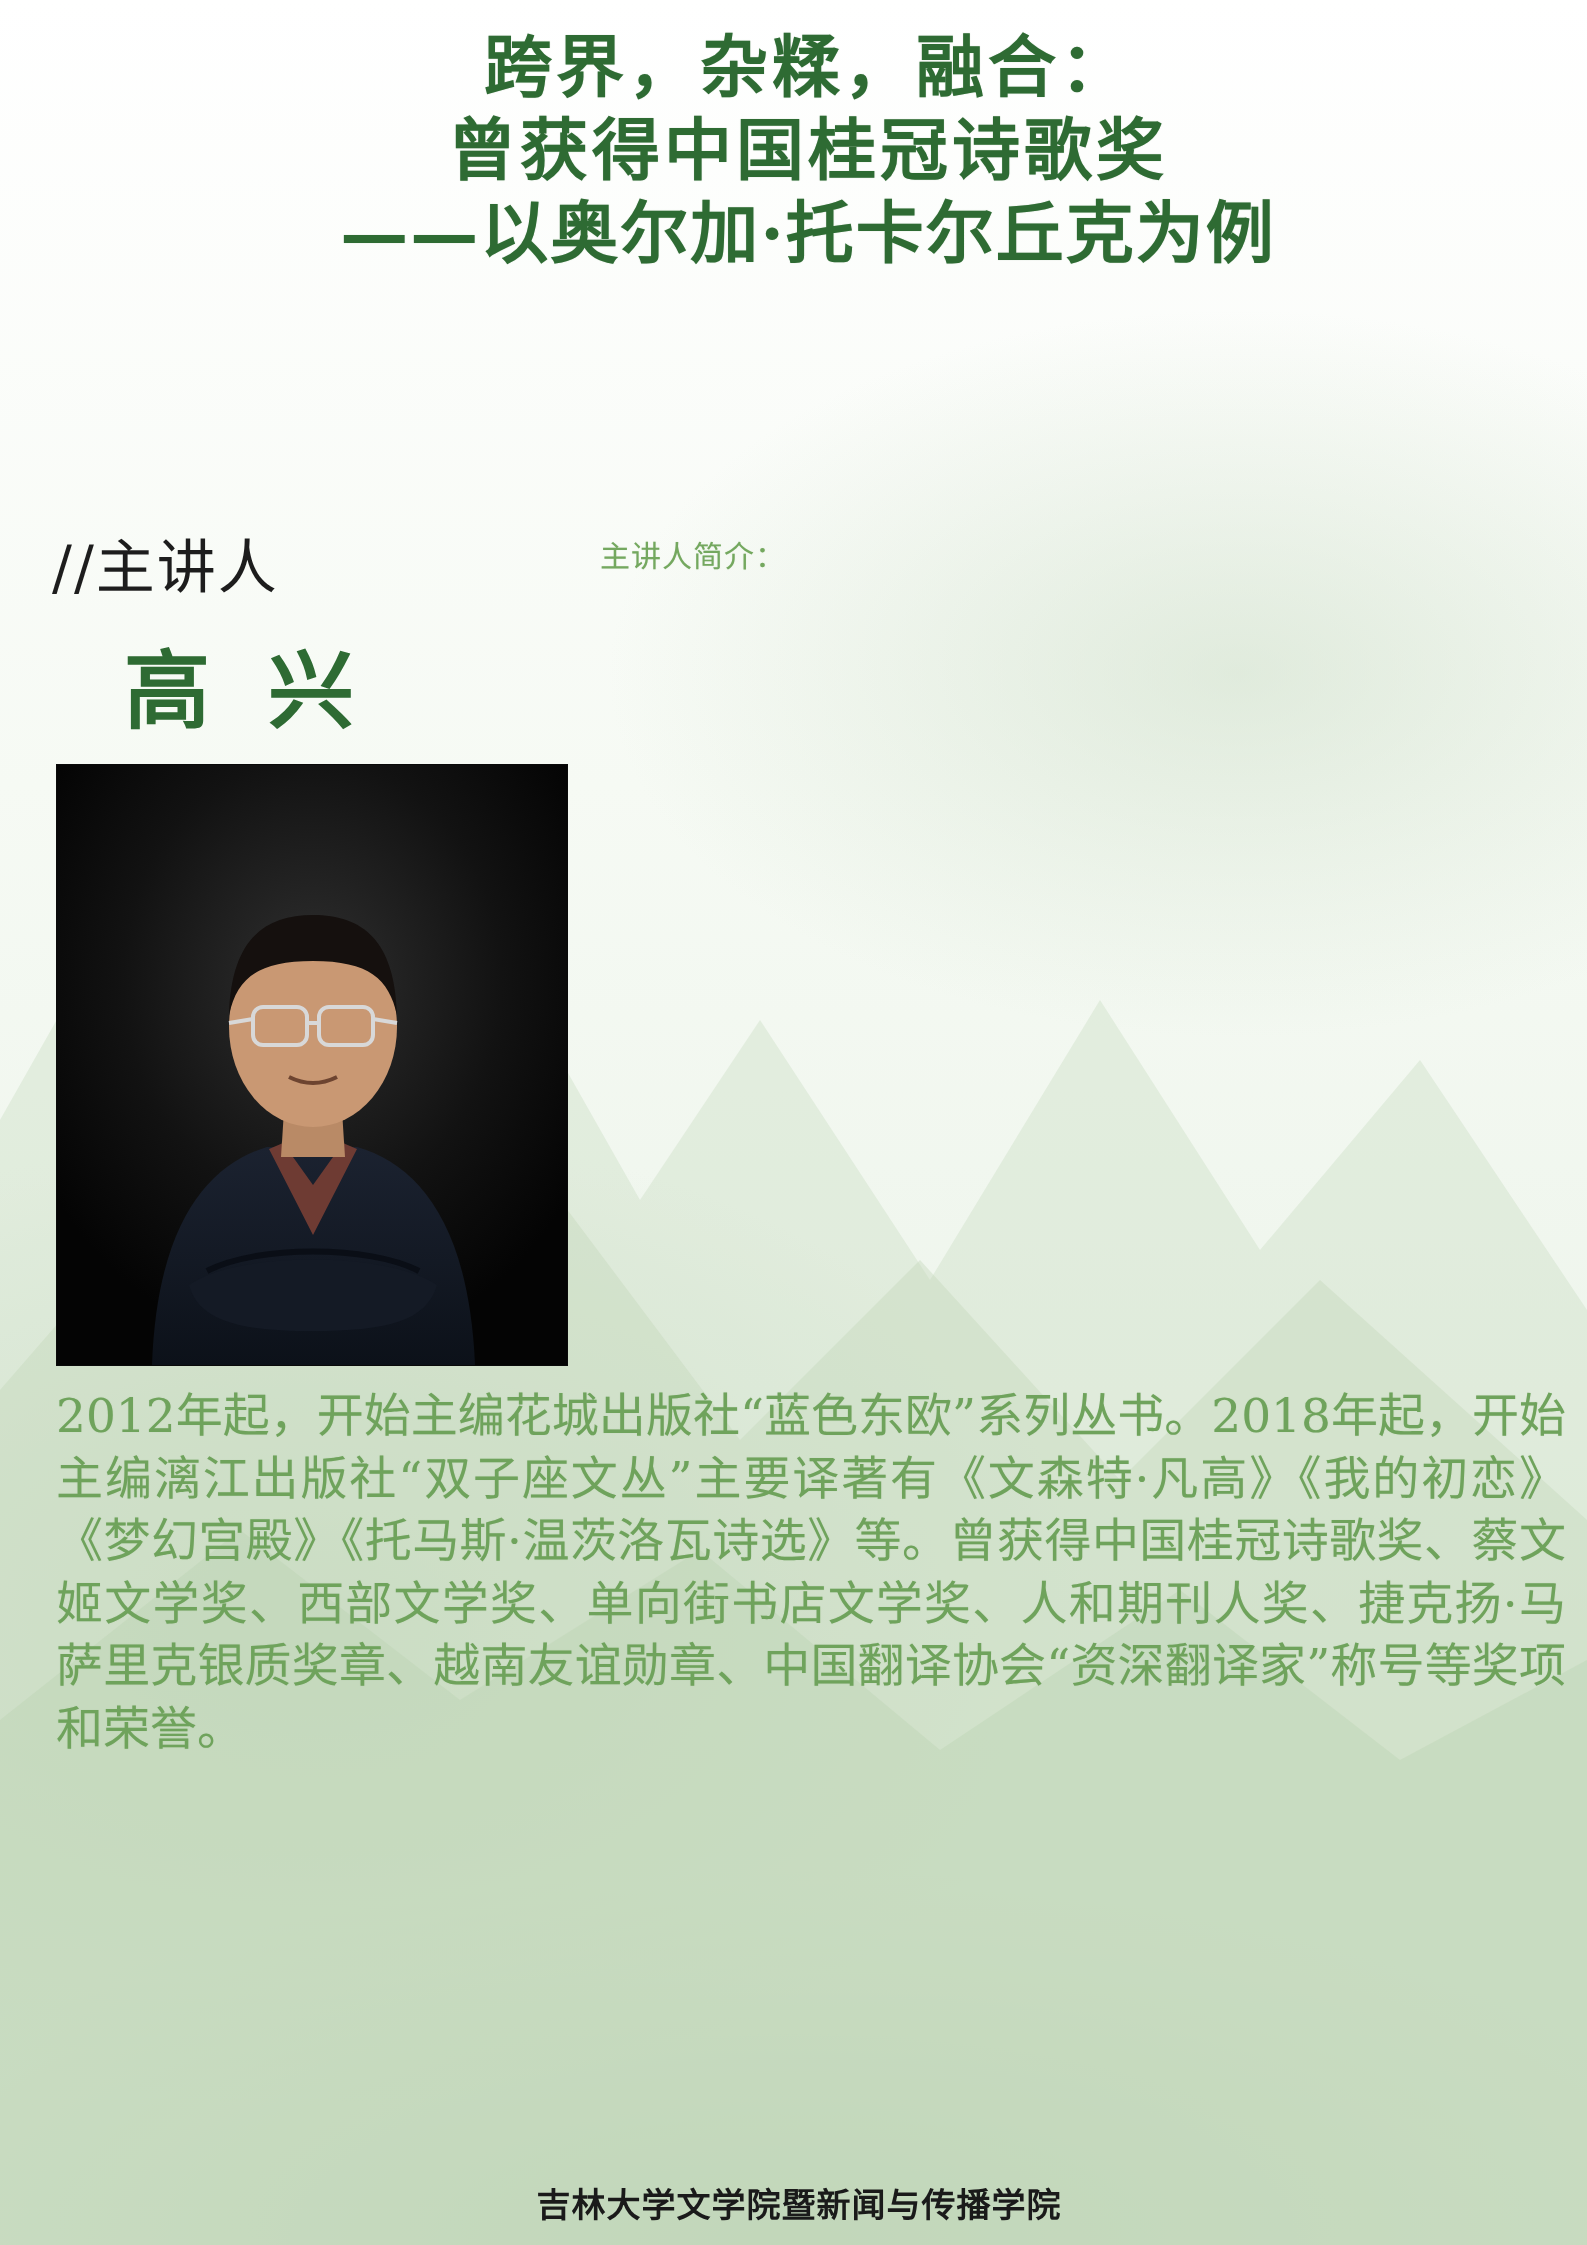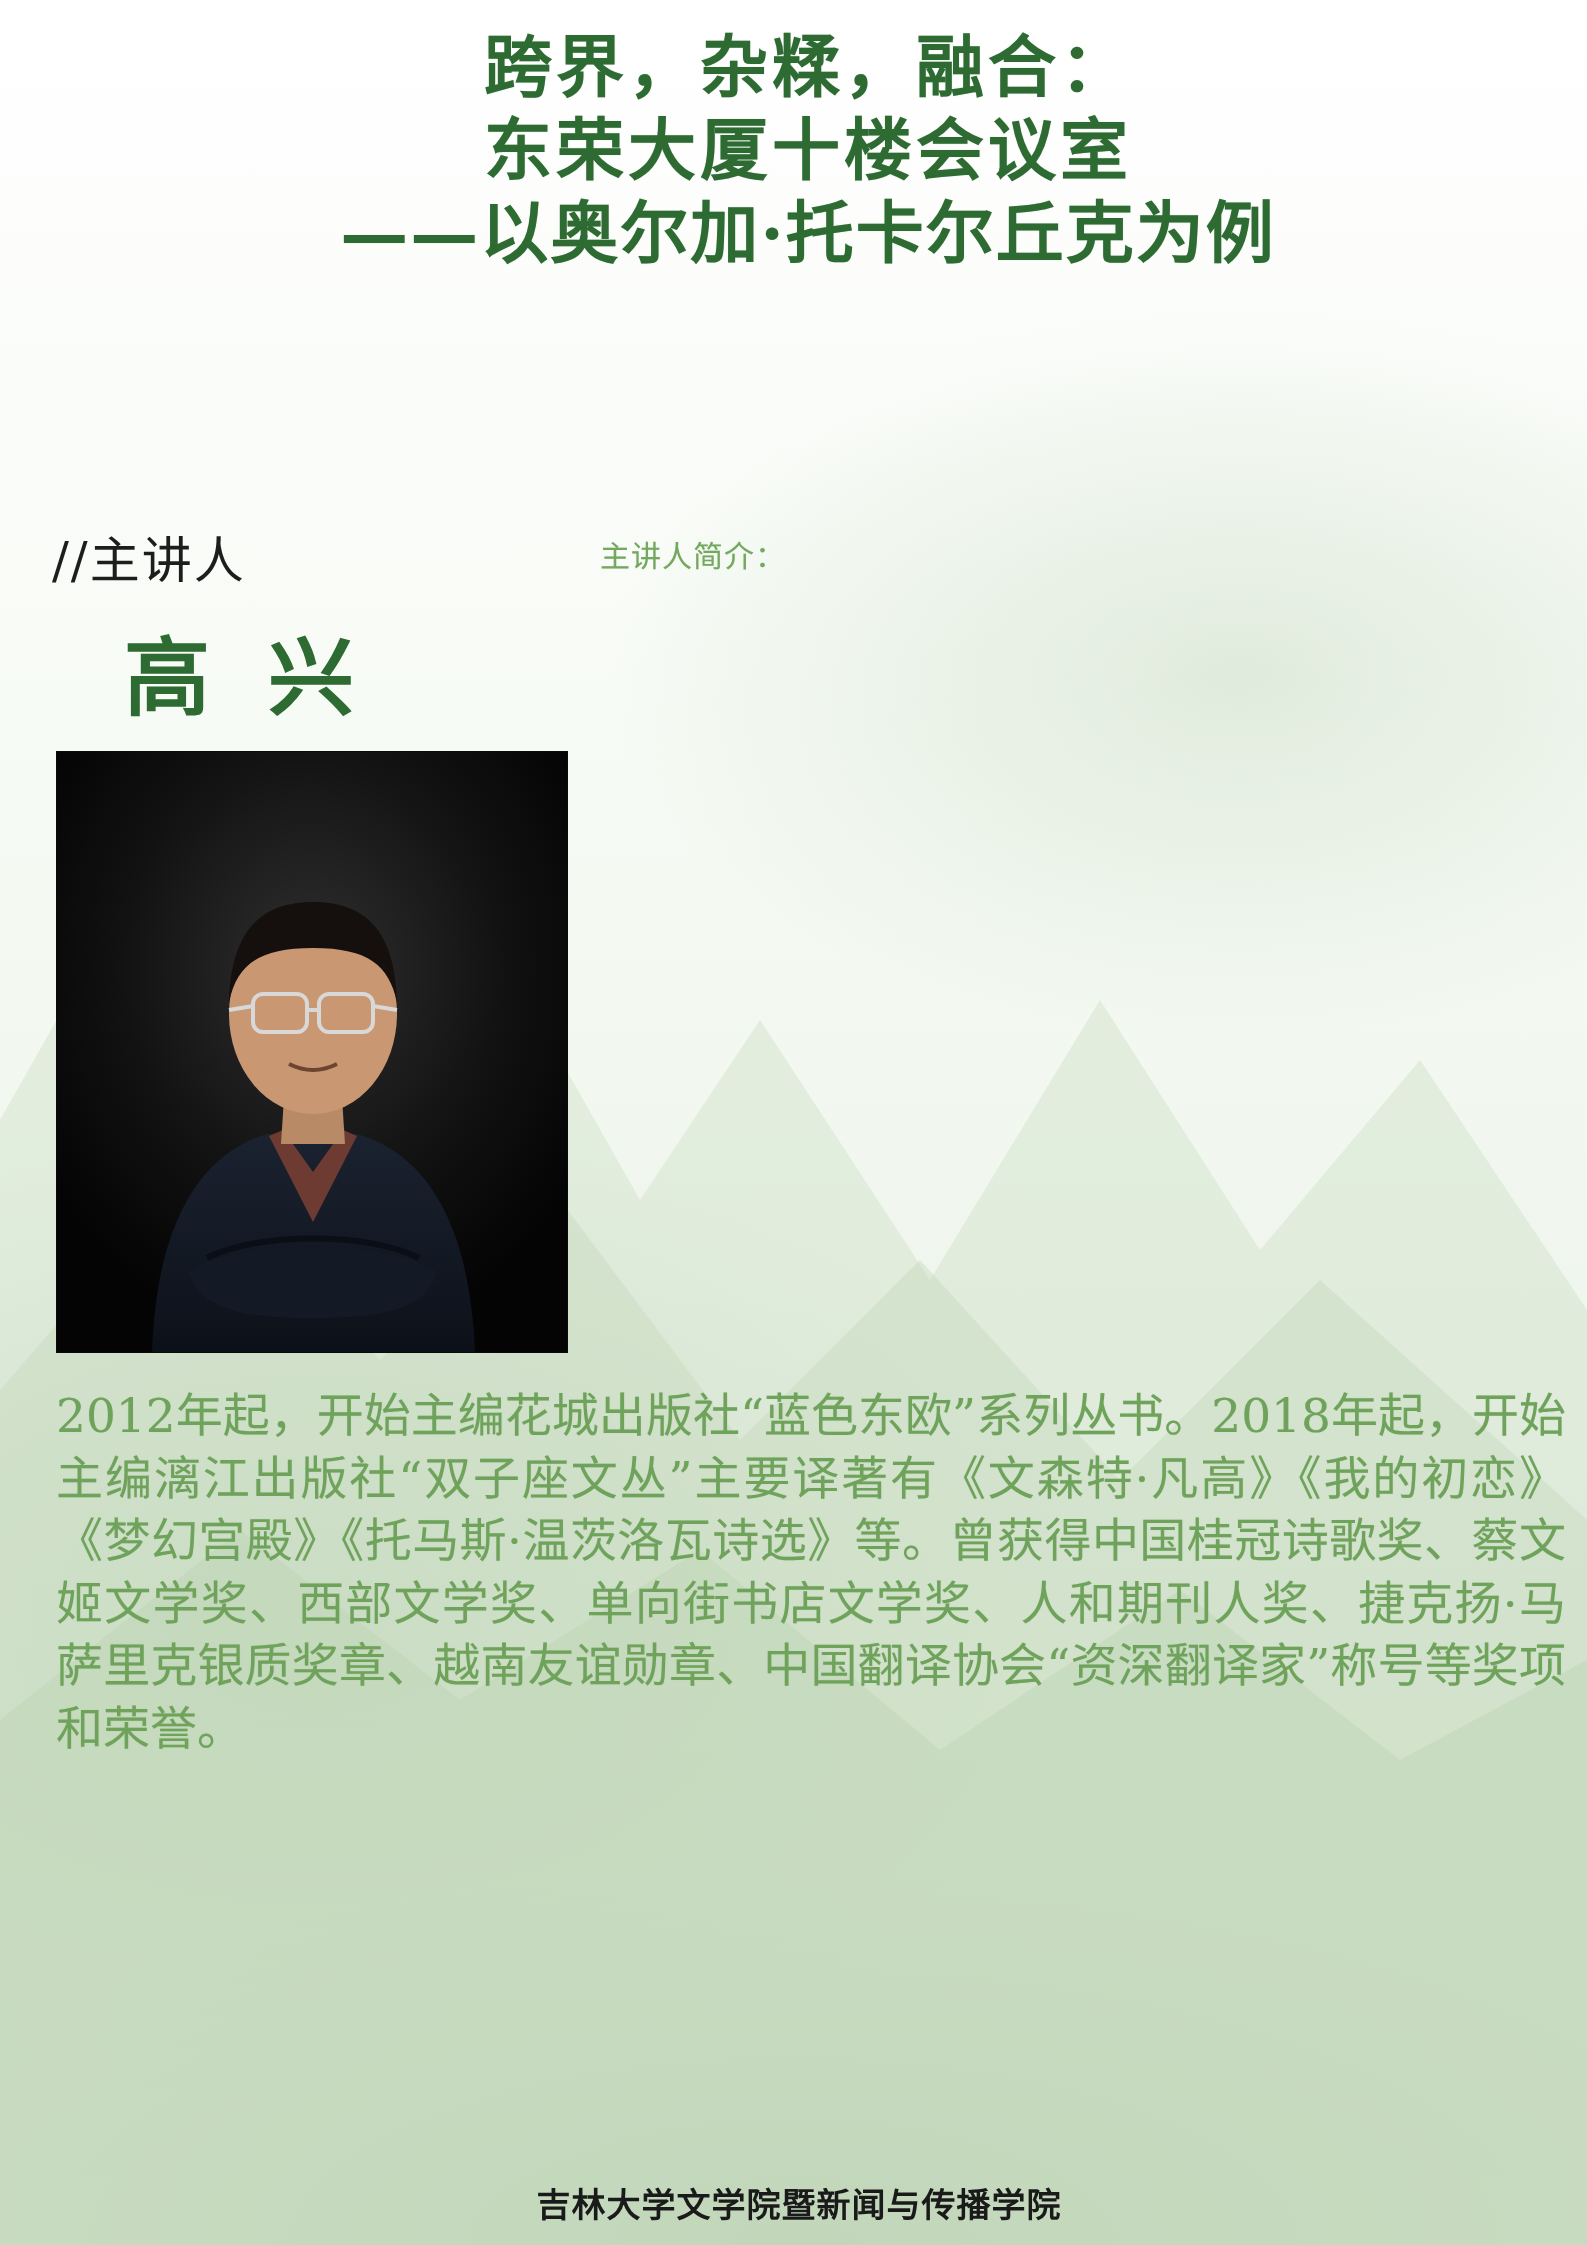--- a/index.html
+++ b/index.html
@@ -70,21 +70,21 @@
 
   
   .speaker-col {
     position: absolute;
     left: 48px;
     top: 520px;
     width: 540px;
   }
   .speaker-label {
     font-family: "DejaVu Serif", "Liberation Serif", serif;
-    font-size: 50px;
+    font-size: 59px;
     color: #1d1d1d;
     letter-spacing: 2px;
     margin-left: 4px;
   }
   .speaker-name {
     margin-top: 16px;
     margin-left: 76px;
     font-family: "DejaVu Serif", "Liberation Serif", serif;
     font-weight: 700;
     font-size: 86px;
@@ -179,21 +179,21 @@
     <svg viewBox="0 0 1587 1945" preserveAspectRatio="none" aria-hidden="true">
       <path d="M0,820 L170,520 L340,760 L470,600 L640,900 L760,720 L930,980 L1100,700 L1260,950 L1420,760 L1587,1010 L1587,1945 L0,1945 Z" fill="#cfe0c8" opacity="0.45"></path>
       <path d="M0,1090 L200,860 L380,1060 L560,900 L740,1140 L920,960 L1120,1180 L1320,980 L1587,1220 L1587,1945 L0,1945 Z" fill="#c2d8ba" opacity="0.40"></path>
       <path d="M0,1420 L240,1230 L460,1400 L700,1250 L940,1450 L1180,1290 L1400,1460 L1587,1360 L1587,1945 L0,1945 Z" fill="#b7d0ae" opacity="0.35"></path>
     </svg>
   </div>
 
 
   <div class="lecture-title">
     <span class="line line1">跨界，杂糅，融合：</span>
-    <span class="line line2">东荣大厦十楼会议室</span>
+    <span class="line line2">曾获得中国桂冠诗歌奖</span>
     <span class="line line3">——以奥尔加·托卡尔丘克为例</span>
   </div>
 
   <div class="speaker-col">
     <div class="speaker-label">//主讲人</div>
     <div class="speaker-name">高 兴</div>
     <div class="portrait">
       <svg viewBox="0 0 510 600" preserveAspectRatio="xMidYMid slice" aria-hidden="true">
         <defs>
           <radialGradient id="vg" cx="50%" cy="36%" r="62%">

